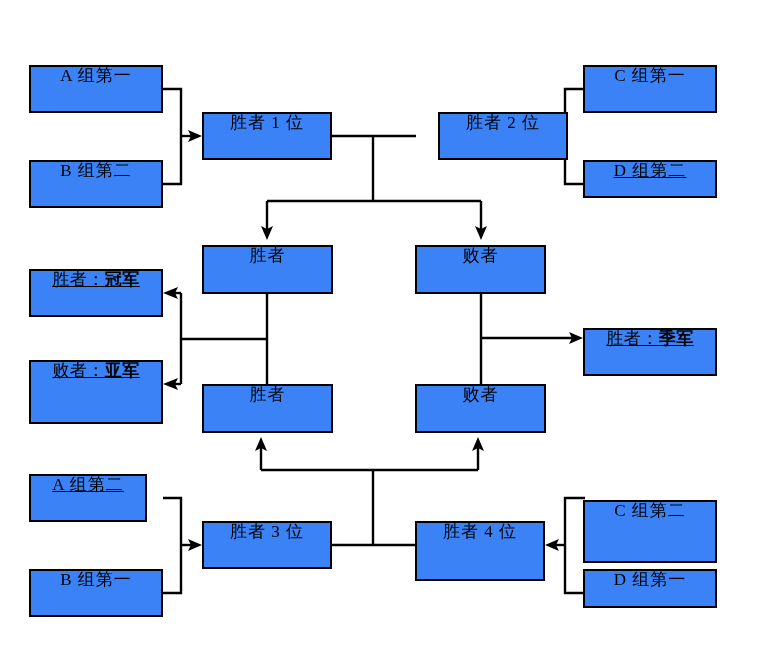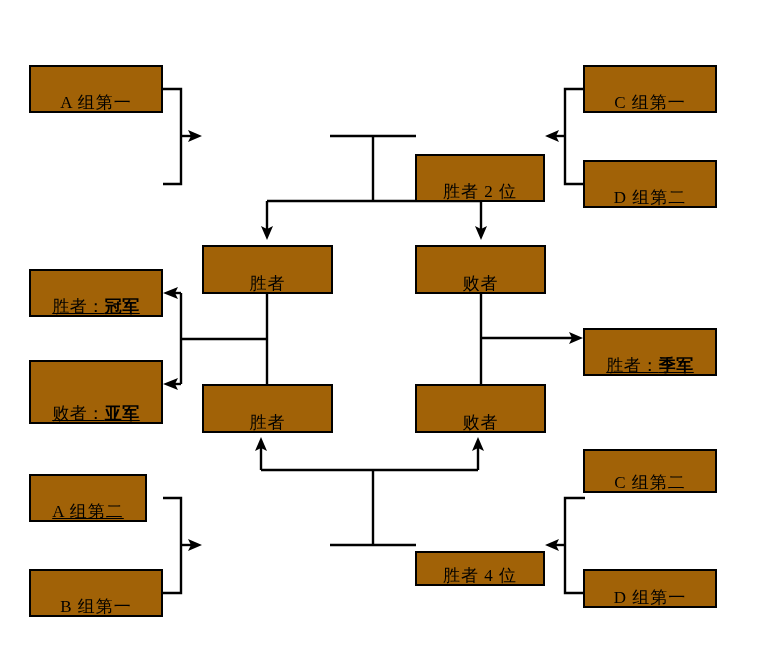--- a/index.html
+++ b/index.html
@@ -19,23 +19,23 @@
     position: absolute;
     left: 0;
     top: 0;
     width: 761px;
     height: 661px;
   }
   .node-box {
     position: absolute;
     box-sizing: border-box;
     border: 2px solid #000000;
-    background: #a16207;
+    background: #3b82f6;
     display: flex;
-    align-items: flex-end;
+    align-items: flex-start;
     justify-content: center;
     color: #000000;
   }
   .node-label {
     font-size: 17px;
     letter-spacing: 1px;
     white-space: nowrap;
     line-height: 1;
   }
   .node-label.result {
@@ -115,29 +115,35 @@
     <path class="edge" d="M 585 498 L 565 498 L 565 593 L 585 593"></path>
     <path class="edge" d="M 565 545 L 552 545"></path>
     <polygon class="arrowhead" points="545,545 559,539 556,545 559,551"></polygon>
 
     <path class="edge thin" d="M 74 478 L 74 497"></path>
   </svg>
 
   <div class="node-box" style="left:29px; top:65px; width:134px; height:48px;">
     <span class="node-label">A 组第一</span>
   </div>
+  <div class="node-box" style="left:29px; top:160px; width:134px; height:48px;">
+    <span class="node-label">B 组第二</span>
+  </div>
 
   <div class="node-box" style="left:583px; top:65px; width:134px; height:48px;">
     <span class="node-label">C 组第一</span>
   </div>
-  <div class="node-box" style="left:583px; top:160px; width:134px; height:48px;">
+  <div class="node-box" style="left:583px; top:160px; width:134px; height:38px;text-decoration:underline;">
     <span class="node-label">D 组第二</span>
   </div>
 
-  <div class="node-box" style="left:415px; top:112px; width:130px; height:48px;margin-top:42px;">
+  <div class="node-box" style="left:202px; top:112px; width:130px; height:48px;">
+    <span class="node-label">胜者 1 位</span>
+  </div>
+  <div class="node-box" style="left:438px; top:112px; width:130px; height:48px;">
     <span class="node-label">胜者 2 位</span>
   </div>
 
   <div class="node-box" style="left:202px; top:245px; width:131px; height:49px;">
     <span class="node-label">胜者</span>
   </div>
   <div class="node-box" style="left:415px; top:245px; width:131px; height:49px;">
     <span class="node-label">败者</span>
   </div>
 
@@ -165,24 +171,27 @@
     </span>
   </div>
 
   <div class="node-box" style="left:29px; top:474px; width:118px; height:48px;text-decoration:underline;">
     <span class="node-label">A 组第二</span>
   </div>
   <div class="node-box" style="left:29px; top:569px; width:134px; height:48px;">
     <span class="node-label">B 组第一</span>
   </div>
 
-  <div class="node-box" style="left:583px; top:449px; width:134px; height:44px;">
+  <div class="node-box" style="left:583px; top:500px; width:134px; height:63px;">
     <span class="node-label">C 组第二</span>
   </div>
   <div class="node-box" style="left:583px; top:569px; width:134px; height:39px;">
     <span class="node-label">D 组第一</span>
   </div>
 
-  <div class="node-box" style="left:415px; top:521px; width:130px; height:35px;margin-top:30px;">
+  <div class="node-box" style="left:202px; top:521px; width:130px; height:48px;">
+    <span class="node-label">胜者 3 位</span>
+  </div>
+  <div class="node-box" style="left:415px; top:521px; width:130px; height:60px;">
     <span class="node-label">胜者 4 位</span>
   </div>
 
 </div>
 
 </body></html>

